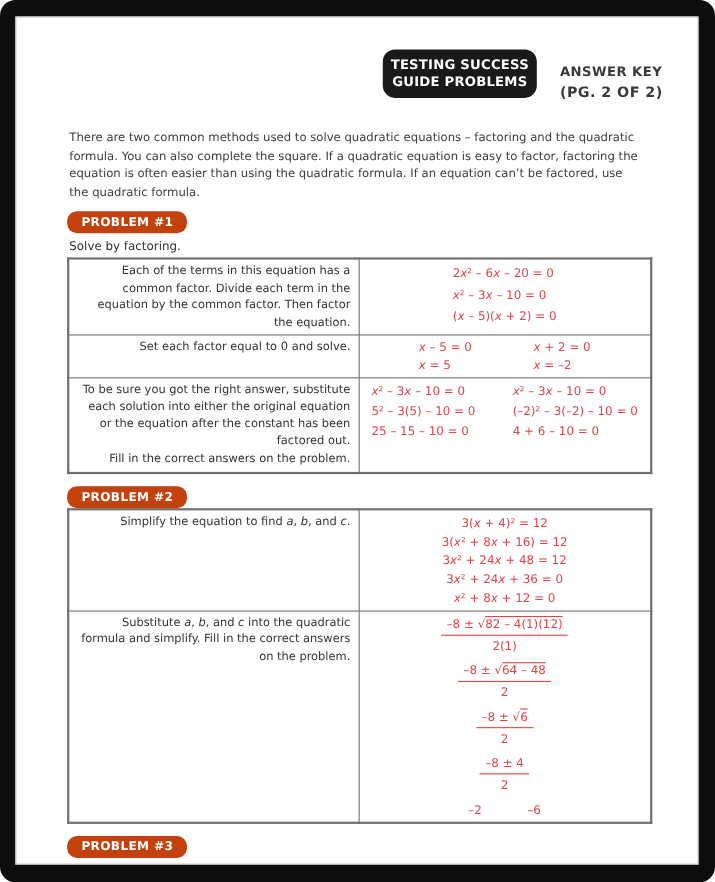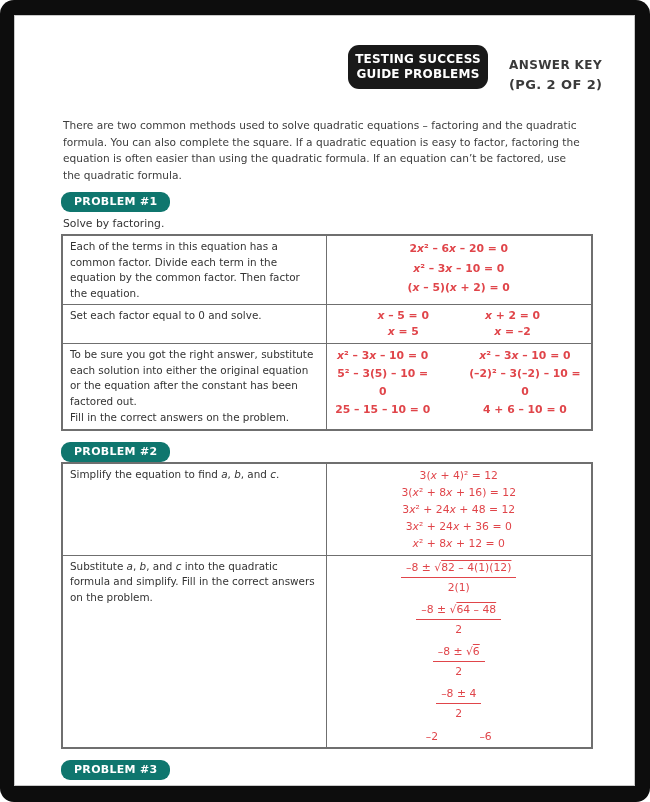--- a/index.html
+++ b/index.html
@@ -26,37 +26,37 @@
     display:flex;flex-direction:column;justify-content:center;text-align:center;
     line-height:15px;letter-spacing:.2px;
   }
   .ak{position:absolute;left:494px;top:42px;color:#3a3a3a;}
   .ak .l1{font-weight:bold;font-size:12px;letter-spacing:.4px;}
   .ak .l2{font-weight:bold;font-size:13px;margin-top:5px;letter-spacing:.4px;}
   
   .content{position:absolute;left:46px;top:101px;width:532px;}
   .intro{font-size:10.6px;line-height:16.5px;color:#3c3c3c;width:522px;margin-left:2px;}
   .pbadge{
-    display:inline-block;background:#0f766e;color:#ffffff;font-weight:bold;font-size:11px;
+    display:inline-block;background:#c2410c;color:#ffffff;font-weight:bold;font-size:11px;
     padding:3px 13px 4px;border-radius:9px;margin-top:9px;letter-spacing:.3px;
   }
   .instr{font-size:10.8px;color:#333333;margin:5px 0 4px 2px;}
   table{border-collapse:collapse;width:530px;table-layout:fixed;margin-bottom:2px;}
   table{border:2px solid #6f6f6f;}
   td{border:1px solid #6f6f6f;vertical-align:top;padding:3px 7px;box-sizing:border-box;
-     font-size:10.4px;color:#333333;line-height:15.5px;}
+     font-size:10.4px;color:#333333;line-height:15.5px;text-align:right;}
   td.l{width:264px;}
   td.r{width:266px;text-align:center;}
   .math{color:#e0454a;font-size:10.8px;}
   .mlines div{line-height:19.5px;}
   .mlines.lh17 div{line-height:17px;}
   .mlines.lh18 div{line-height:18px;}
   .mlines.lh16 div{line-height:16px;}
   .cols{display:flex;justify-content:center;}
-  .cols .col{text-align:center;font-weight:bold;}
+  .cols .col{text-align:left;}
   .gap56{gap:56px;}
   .gap34{gap:34px;}
   .frac{margin:2px 0 8px;line-height:14px;text-align:center;}
   .num{display:inline-block;border-bottom:1.4px solid #e0454a;padding:0 5px 2px;}
   .den{margin-top:3px;}
   .rad{text-decoration:overline;}
   .ans-row{margin-top:2px;}
   .ans-row span{display:inline-block;margin:0 19px;}
   .note{margin-top:1px;}
   i{font-style:italic;}

